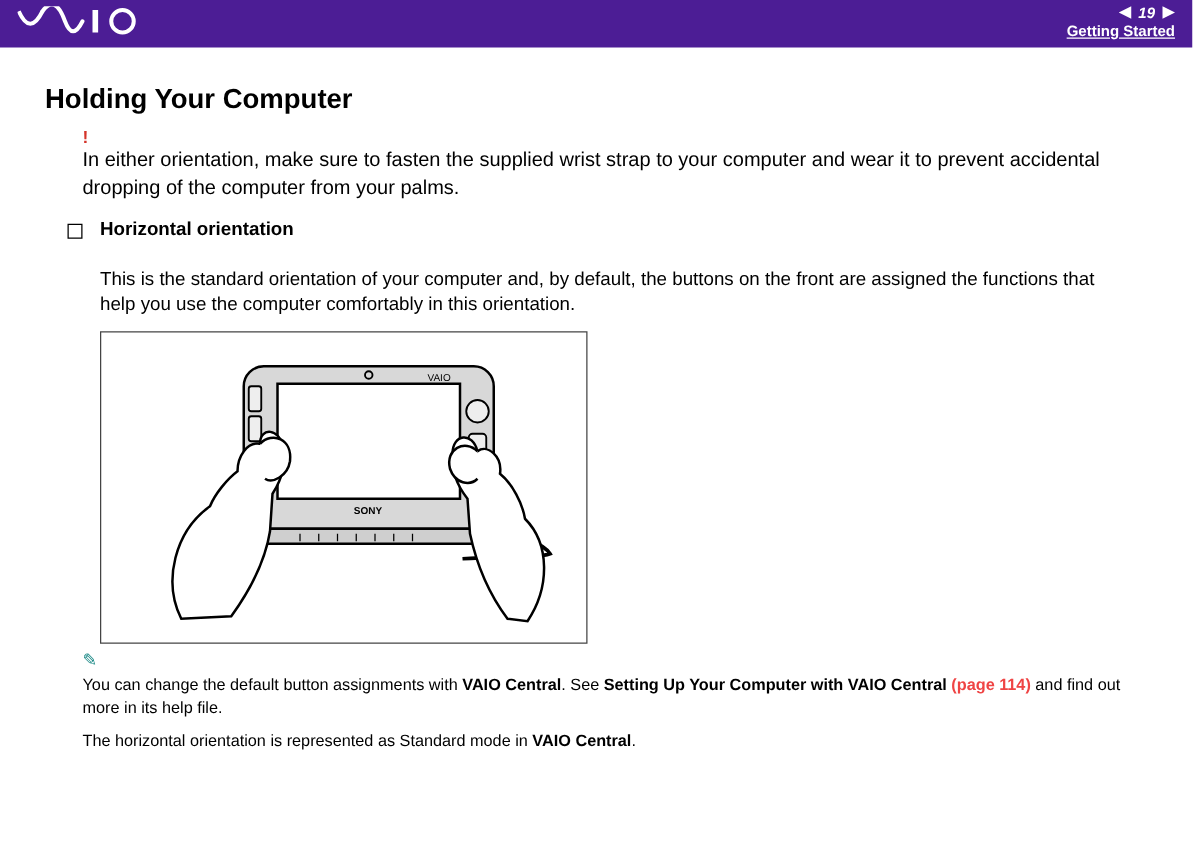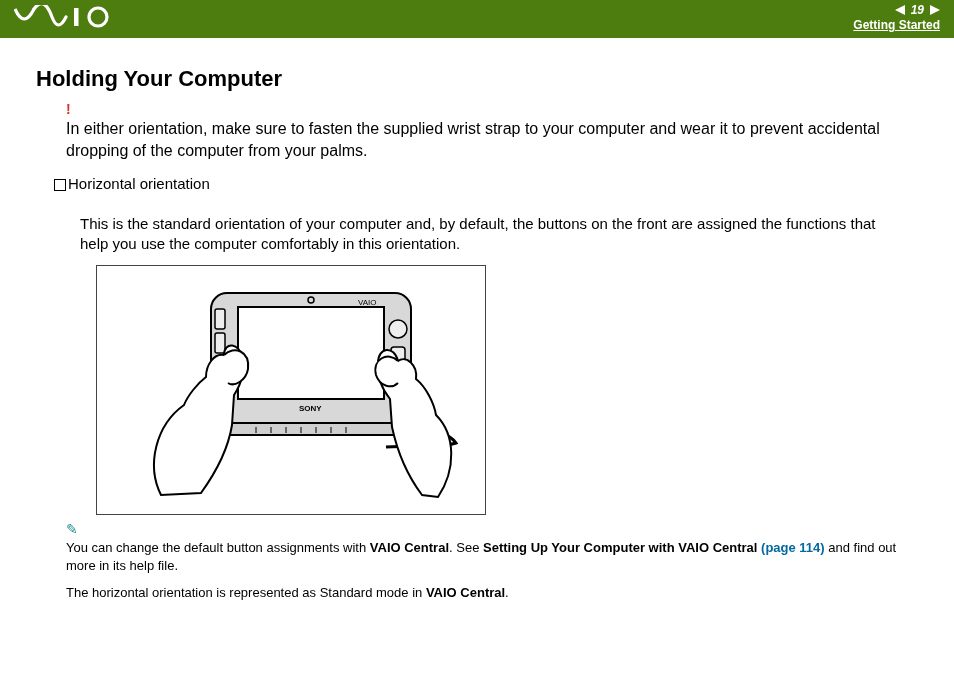--- a/index.html
+++ b/index.html
@@ -6,21 +6,21 @@
     margin: 0;
     padding: 0;
     width: 954px;
     height: 674px;
     background: #fff;
     font-family: Arial, Helvetica, sans-serif;
     color: #000;
     overflow: hidden;
   }
   .header {
-    background: #4d7c0f;
+    background: #4c1d95;
     color: #fff;
     height: 38px;
     width: 100%;
     display: flex;
     align-items: flex-end;
     justify-content: space-between;
     padding: 0 14px 4px 14px;
     box-sizing: border-box;
     position: relative;
   }
@@ -82,40 +82,41 @@
   }
   .note-text {
     font-family: Helvetica, Arial, sans-serif;
     font-size: 16px;
     line-height: 1.35;
     margin: 2px 0 14px 0;
   }
   .bullet-row {
     display: flex;
     align-items: flex-start;
-    gap: 2px;
+    gap: 14px;
     margin-left: 18px;
     margin-bottom: 22px;
+    font-weight: bold;
   }
   .bullet-box {
     width: 10px; height: 10px;
     border: 1.6px solid #000;
     margin-top: 4px;
     flex: none;
   }
   .bullet-label {
     font-size: 15px;
   }
   .bullet-desc {
     font-size: 15px;
     margin: 4px 10px 10px 44px;
     line-height: 1.35;
   }
   .illus {
-    margin: 8px 0 8px 60px;
+    margin: 8px 0 8px 44px;
     width: 390px;
     height: 250px;
     border: 0.5px solid #444;
     display: flex;
     align-items: center;
     justify-content: center;
     box-sizing: border-box;
     background: #fff;
   }
   .pencil-mark {
@@ -124,21 +125,21 @@
     font-size: 14px;
     line-height: 1;
   }
   .tip-text {
     font-family: Helvetica, Arial, sans-serif;
     font-size: 13px;
     line-height: 1.4;
     margin: 2px 0 10px 0;
   }
   .tip-text b { font-weight: bold; }
-  .link { color: #0369a1; font-weight: bold; }
+  .link { color: #ef4444; font-weight: bold; }
   .footer-line {
     font-family: Helvetica, Arial, sans-serif;
     font-size: 13px;
     margin: 6px 0 0 30px;
   }
 </style>
 </head>
 <body>
 
 <div class="header">

